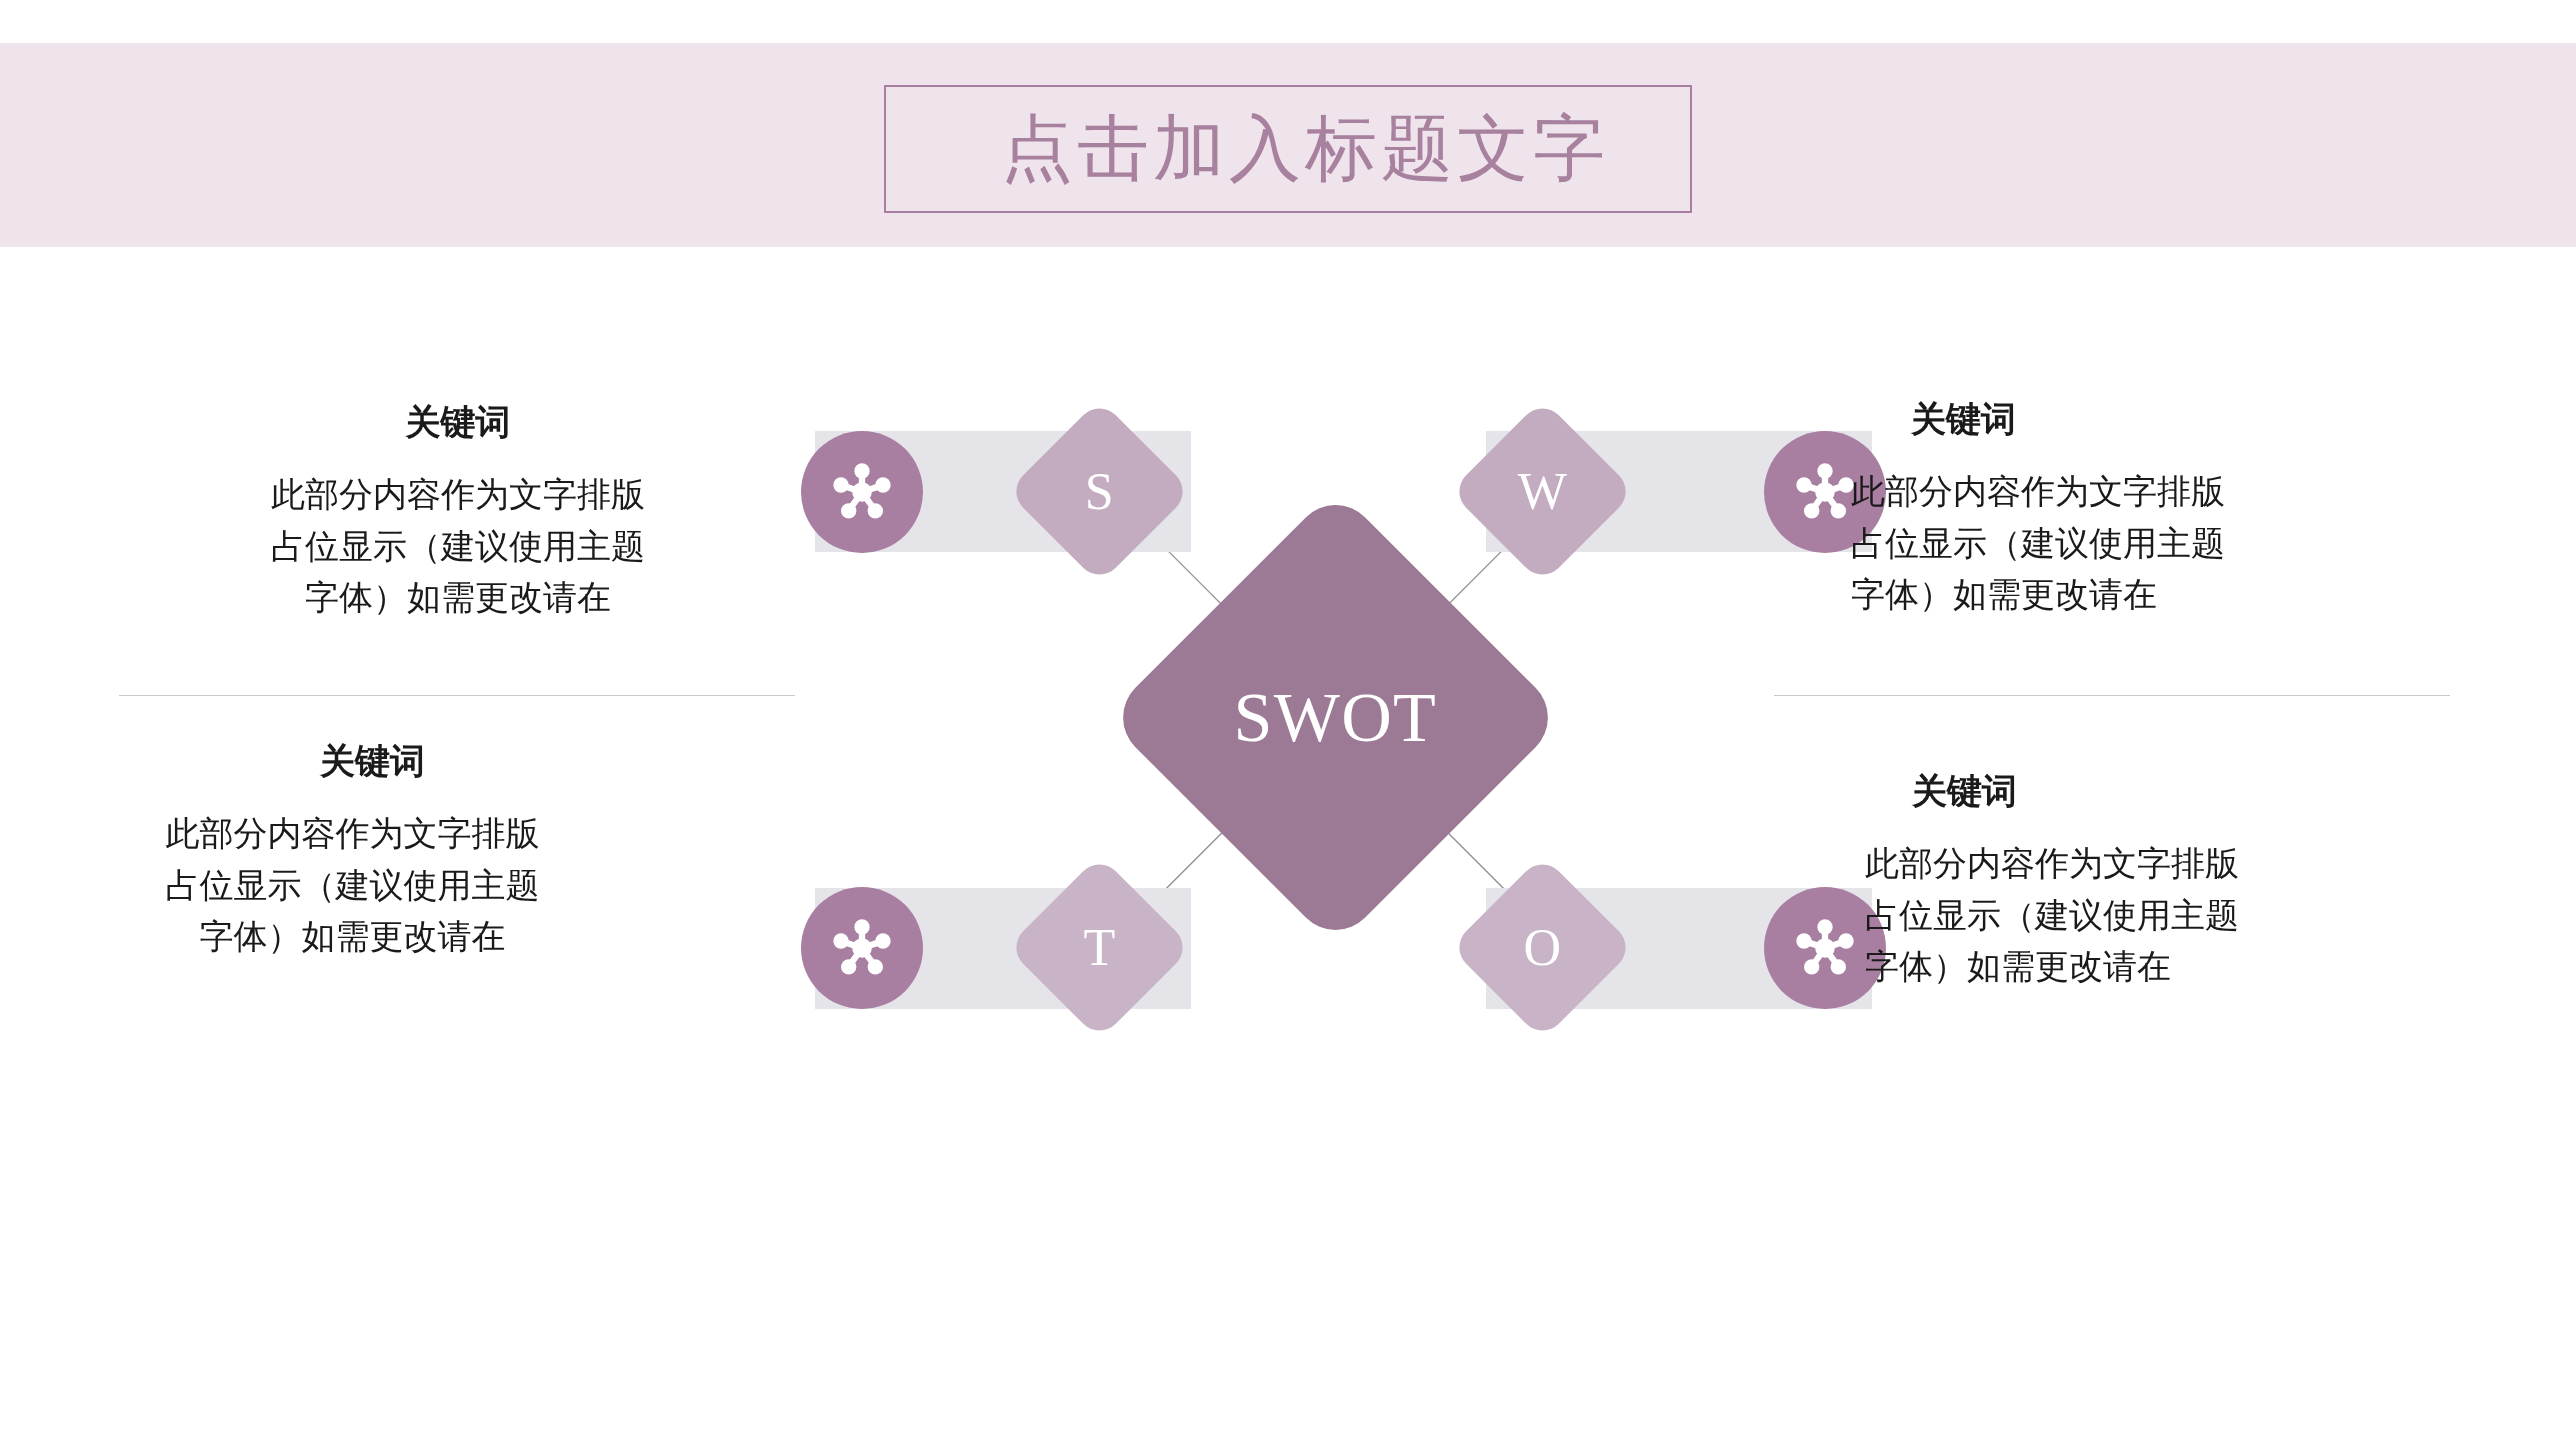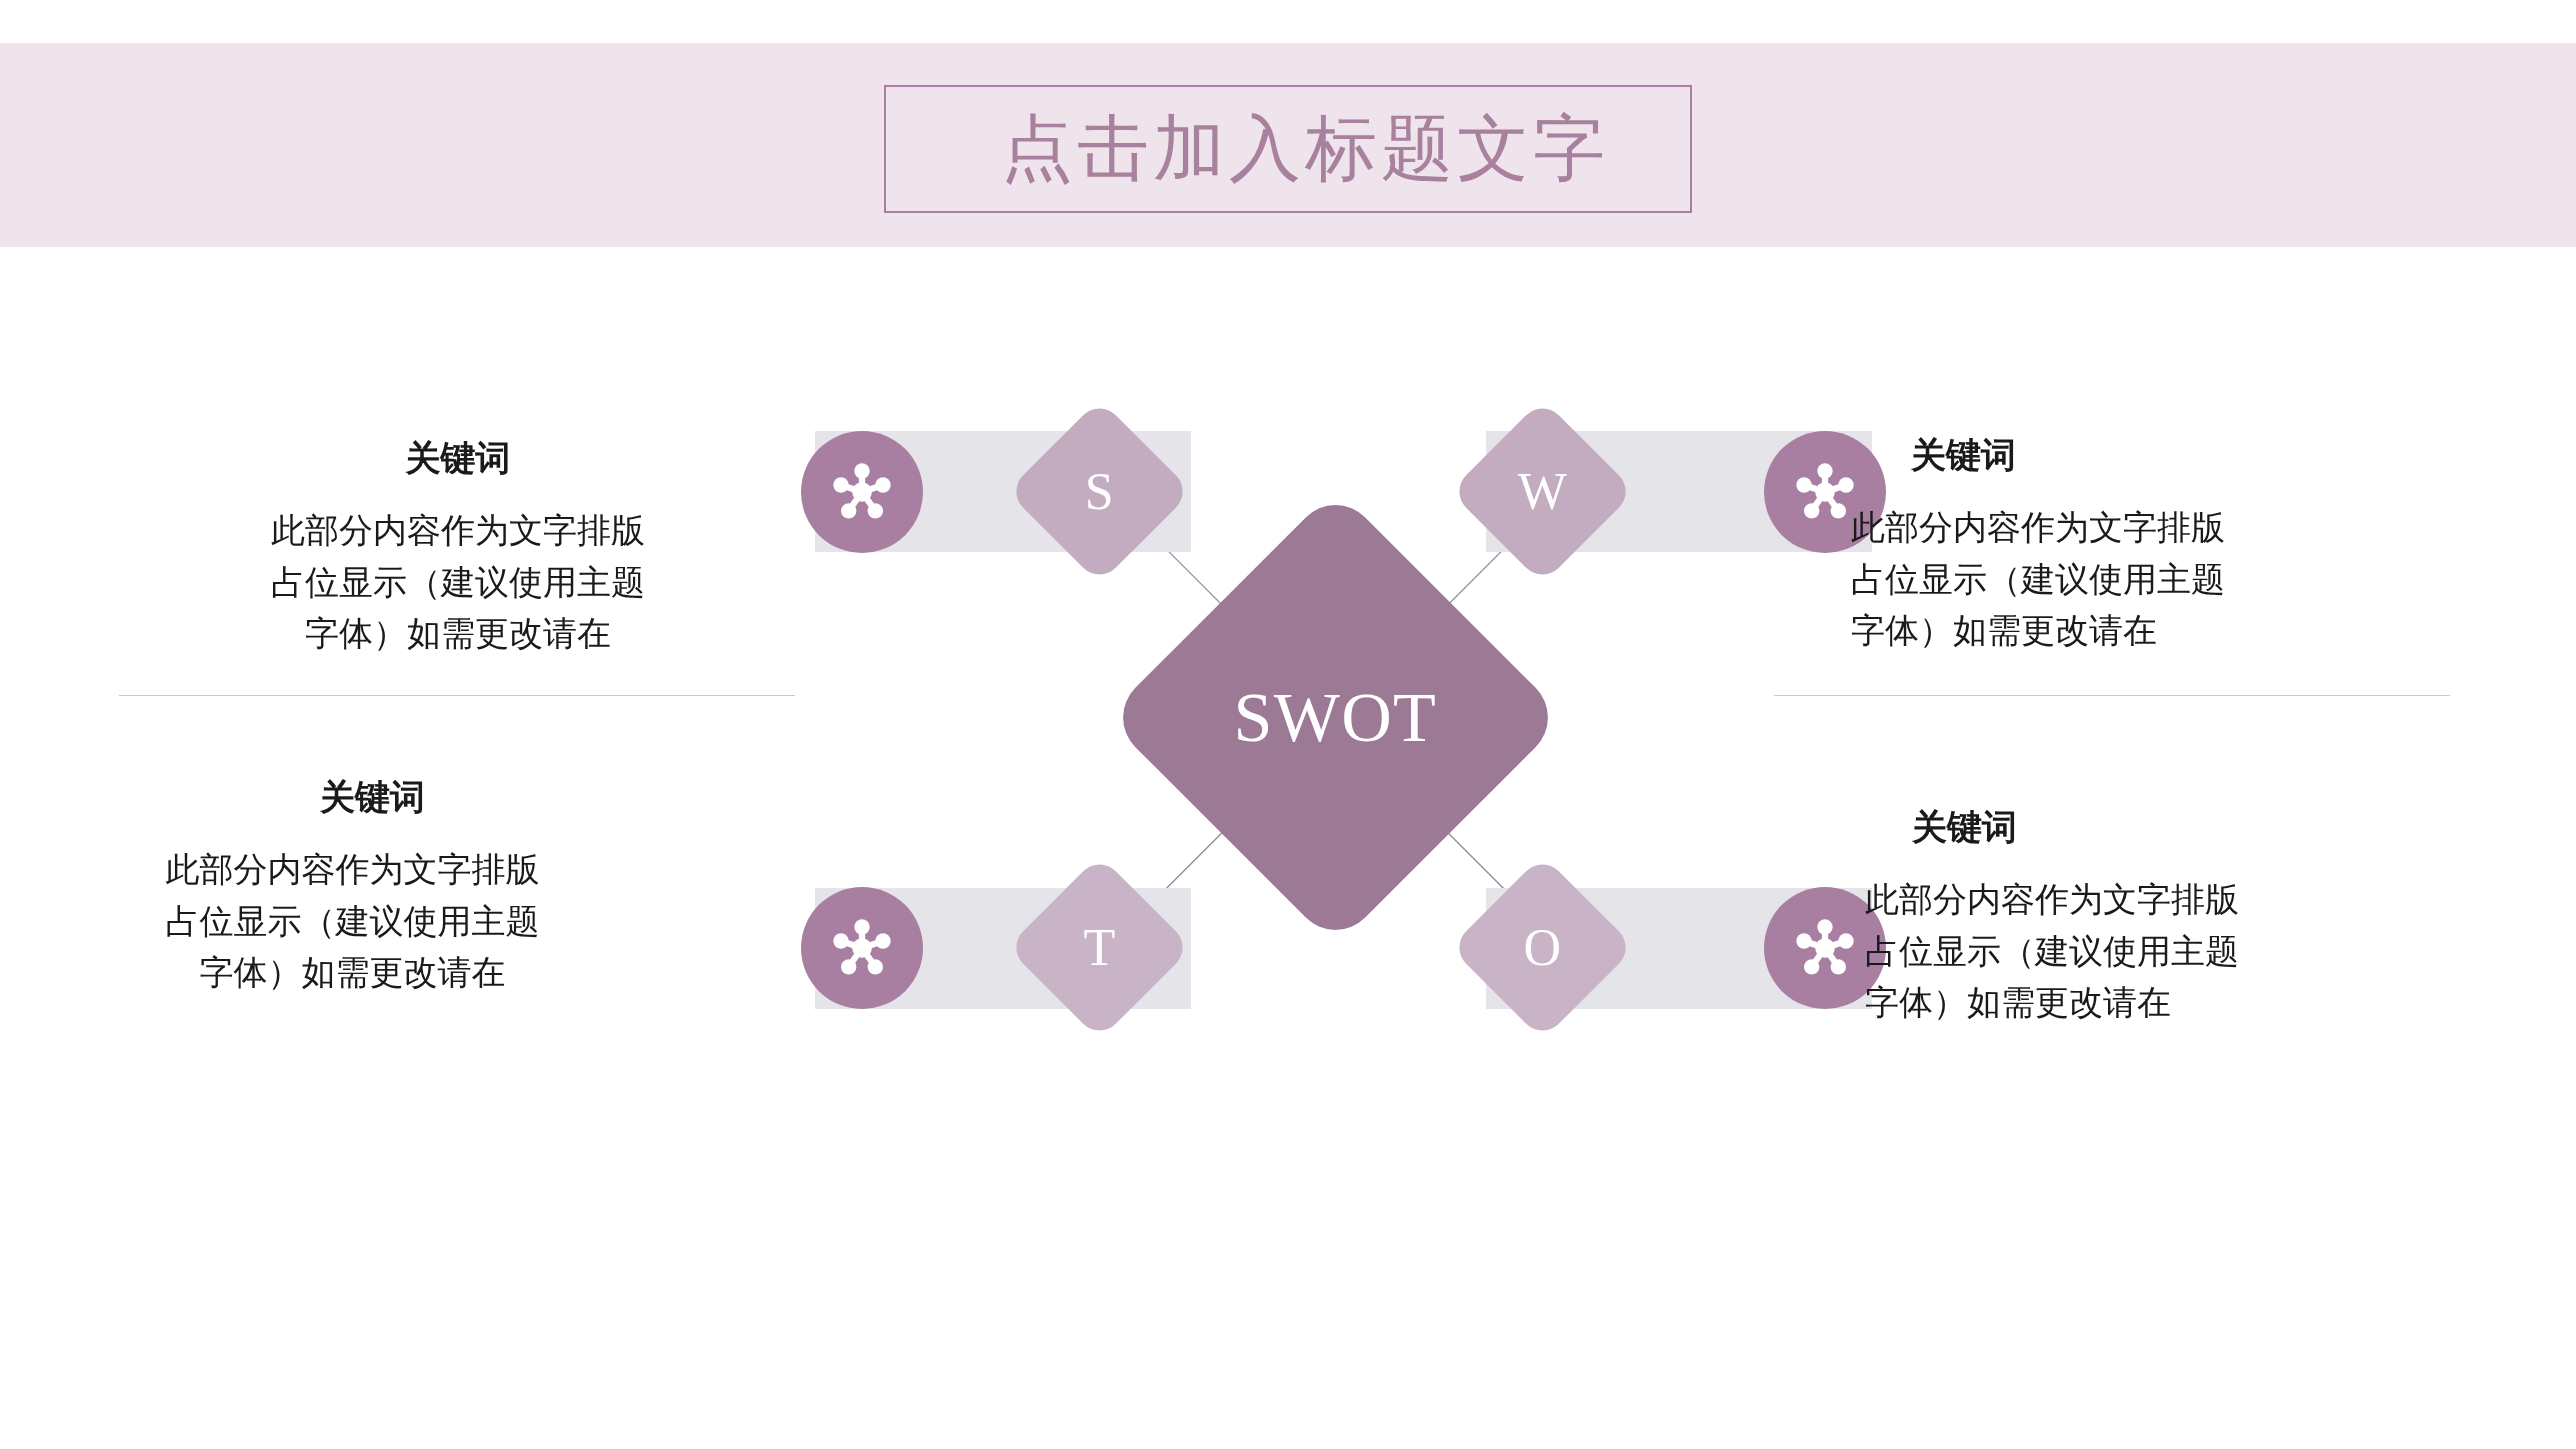--- a/index.html
+++ b/index.html
@@ -43,21 +43,20 @@
     line-height: 1;
     color: #a8819f;
     letter-spacing: 4px;
     white-space: nowrap;
   }
 
   
   .text-block {
     position: absolute;
     width: 678px;
-    margin-top: 36px;
   }
   .tb-heading {
     font-family: "Liberation Serif", "DejaVu Serif", serif;
     font-weight: bold;
     font-size: 35px;
     line-height: 1.2;
     color: #1a1a1a;
     margin: 0 0 28px 0;
   }
   .tb-body {

